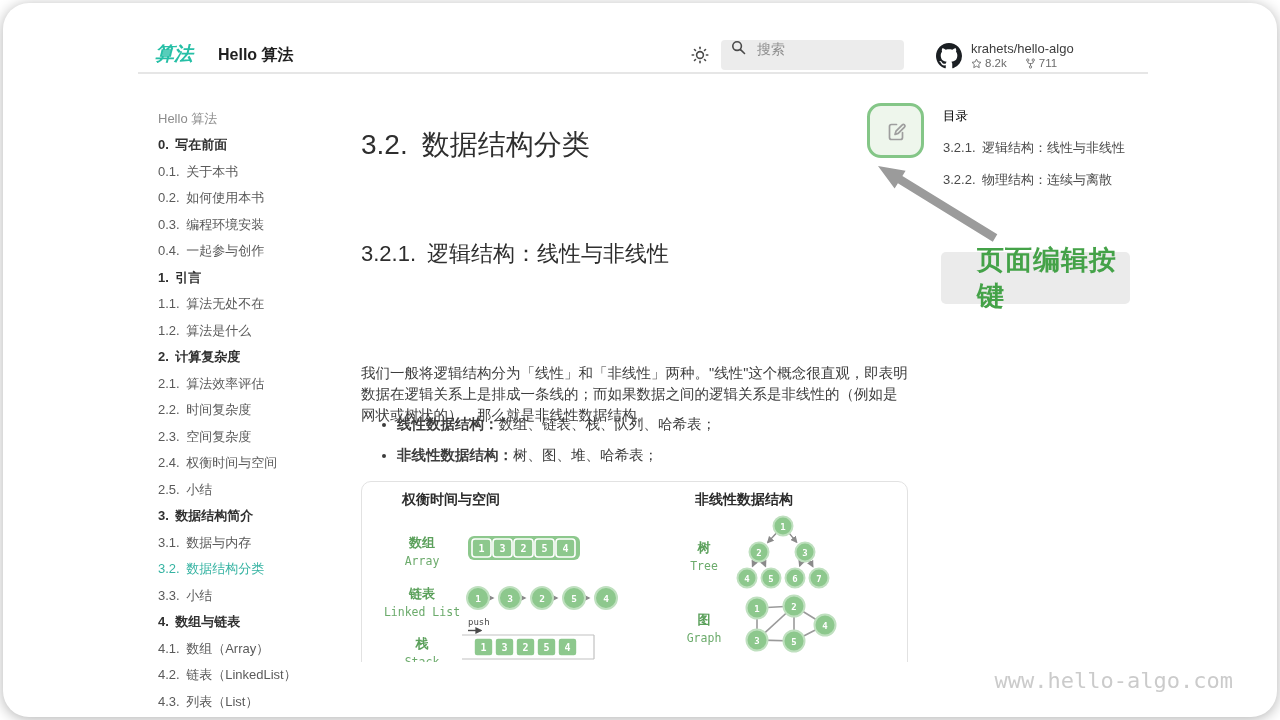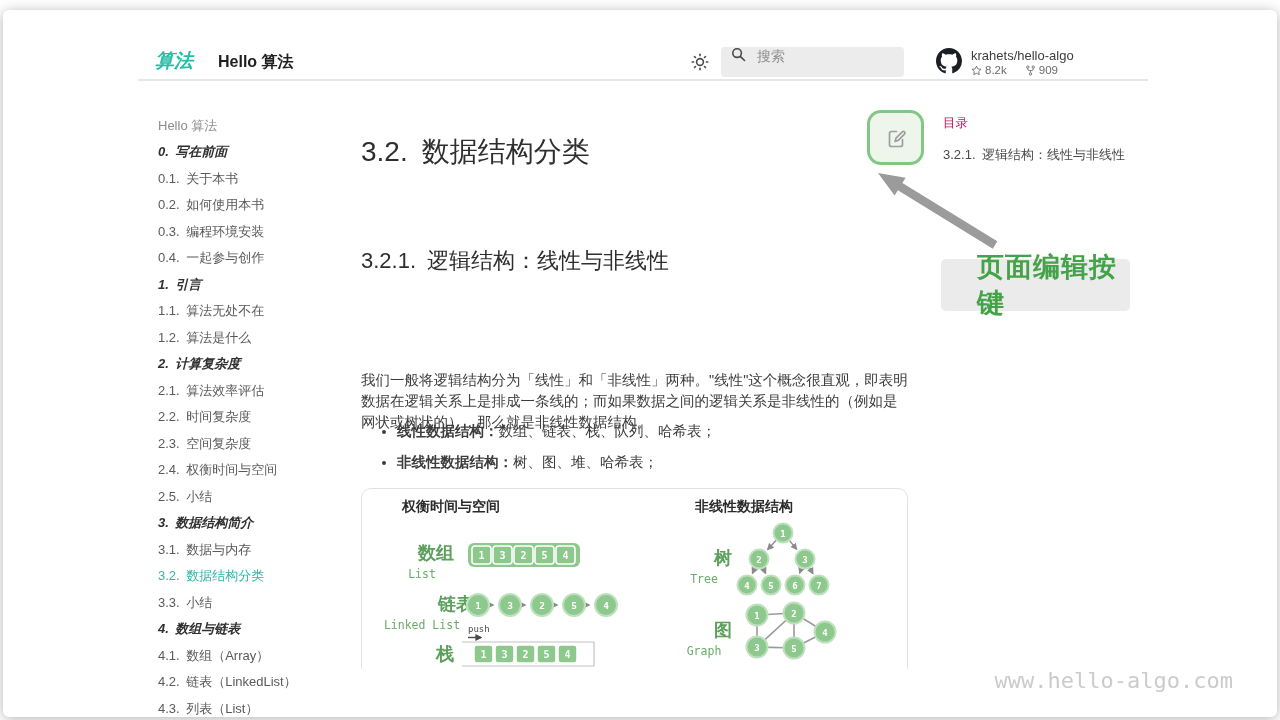--- a/index.html
+++ b/index.html
@@ -1,66 +1,66 @@
 <!DOCTYPE html>
 <html><head>
 <meta charset="utf-8">
 <style>
   * { box-sizing: border-box; }
   body { margin:0; width:1280px; height:720px; background:#ffffff;
          font-family:"Liberation Sans","DejaVu Sans",sans-serif; }
   .stage { position:relative; width:1280px; height:720px; overflow:hidden; background:#fff; }
   .page { position:absolute; left:3px; top:3px; right:3px; bottom:3px; background:#fff;
-          border-radius:6px; box-shadow:0 2px 14px rgba(0,0,0,.30); overflow:hidden;margin-top:7px; }
+          border-radius:26px; box-shadow:0 2px 14px rgba(0,0,0,.30); overflow:hidden; }
 
   
   .logo { position:absolute; left:152px; top:38px; width:48px; height:28px;
           color:#26bfa6; font-weight:800; font-style:italic; font-size:19px; cursor:pointer; }
   .site-title { position:absolute; left:215px; top:42px; font-size:16px; font-weight:bold; color:#1f1f1f; }
   .theme-toggle { position:absolute; left:688px; top:43px; width:18px; height:18px; cursor:pointer; }
   .searchbox { position:absolute; left:718px; top:37px; width:183px; height:30px; background:#ececec;
                border-radius:4px; display:flex; align-items:flex-start; padding:0 10px; }
   .searchbox input { border:none; outline:none; background:transparent; font-size:14px; color:#333;
                      width:130px; margin-left:9px; font-family:inherit; }
   .searchbox input::placeholder { color:#8f8f8f; }
-  .repo { position:absolute; left:933px; top:38px; display:flex; cursor:pointer; }
+  .repo { position:absolute; left:933px; top:38px; display:flex; align-items:center; cursor:pointer; }
   .repo-text { margin-left:9px; }
   .repo-name { font-size:13px; color:#3d3d3d; line-height:15px; }
   .repo-stats { font-size:11.5px; color:#6b6b6b; line-height:14px; display:flex; align-items:center; gap:18px; }
   .stat { display:flex; align-items:center; gap:3px; }
   .header-sep { position:absolute; left:135px; top:69px; width:1010px; height:2px; background:#e6e6e6; }
 
   
   .sidebar { position:absolute; left:155px; top:107px; width:200px; font-size:13px; color:#5a5a5a; }
   .sb-brand { color:#8c8c8c; margin-bottom:8px; }
   .sb-item { margin-bottom:8.5px; cursor:pointer; white-space:nowrap; }
-  .sb-header { font-weight:bold; color:#303030; margin-top:7px;font-style:italic; }
+  .sb-header { font-weight:bold; color:#303030; margin-top:7px; }
   .sb-item.active { color:#35b3a2; }
 
   
   .toc { position:absolute; left:940px; top:105px; width:210px; font-size:13px; color:#4a4a4a; }
-  .toc-title { color:#be185d; font-size:12.5px; margin-bottom:14px; }
+  .toc-title { color:#000000; font-size:12.5px; margin-bottom:14px; }
   .toc-item { margin-bottom:14px; cursor:pointer; white-space:nowrap; }
 
   
   .h1 { position:absolute; left:358px; top:104px; font-size:28px; font-weight:400; color:#2e2e2e; }
   .para { position:absolute; left:358px; width:550px; font-size:14.5px; line-height:21.4px; color:#3c3c3c; }
   .p1 { top:174px; }
   .h2 { position:absolute; left:358px; top:218px; font-size:22px; font-weight:400; color:#2e2e2e; }
   .p2 { top:259px; }
   .p3 { top:345px; }
   .bullets { position:absolute; left:380px; top:412px; margin:0; padding-left:14px; }
   .bullets li { font-size:14.5px; color:#3c3c3c; margin-bottom:12px; }
 
   
   .figure-clip { position:absolute; left:358px; top:478px; width:549px; height:181px; overflow:hidden; }
   .figure-card { position:relative; width:547px; height:330px; border:1px solid #e2e2e2; border-radius:10px; background:#fff; }
   .fig-title { position:absolute; font-size:14px; font-weight:bold; color:#2b2b2b; }
   .fig-label { position:absolute; text-align:center; color:#5ba05b; }
-  .fig-label .cjk { font-size:18px; font-weight:bold;text-align:right; }
+  .fig-label .cjk { font-size:13px; font-weight:bold; }
   .fig-label .en { font-size:11.5px; font-family:"DejaVu Sans Mono","Liberation Mono",monospace; margin-top:2px; color:#6cab6c; }
   .fig-svg { position:absolute; left:0; top:0; }
   .svgtxt { font-family:"DejaVu Sans Mono","Liberation Mono",monospace; font-weight:bold; fill:#fff; }
 
   
   .highlight-box { position:absolute; left:864px; top:100px; width:57px; height:55px;
                    border:3px solid #84c687; border-radius:14px; background:#eef6ec;
                    display:flex; align-items:center; justify-content:center; }
   .edit-btn { border:none; background:transparent; padding:0; cursor:pointer; width:24px; height:24px; }
   .anno-arrow { position:absolute; left:860px; top:150px; }
@@ -121,21 +121,21 @@
           </span>
           <span class="stat">
             <svg width="11" height="11" viewBox="0 0 16 16">
               <g fill="none" stroke="#6b6b6b" stroke-width="1.3">
                 <circle cx="4" cy="3" r="1.7"></circle>
                   <circle cx="12" cy="3" r="1.7"></circle>
                   <circle cx="8" cy="13" r="1.7"></circle>
                 <path d="M4 4.7v1.1a2.2 2.2 0 0 0 2.2 2.2h3.6A2.2 2.2 0 0 0 12 5.8V4.7M8 8v3.3"></path>
               </g>
             </svg>
-            <span>909</span>
+            <span>711</span>
           </span>
         </div>
       </div>
     </div>
 
     <div class="header-sep"></div>
 
     <nav class="sidebar">
       <div class="sb-brand">Hello 算法</div>
       <div id="sidebar-list">
@@ -161,39 +161,40 @@
           <div class="sb-item">4.1. 数组（Array）</div>
           <div class="sb-item">4.2. 链表（LinkedList）</div>
           <div class="sb-item">4.3. 列表（List）</div>
         </div>
     </nav>
 
     <nav class="toc">
       <div class="toc-title">目录</div>
       <div id="toc-list">
           <div class="toc-item">3.2.1. 逻辑结构：线性与非线性</div>
+          <div class="toc-item">3.2.2. 物理结构：连续与离散</div>
         </div>
     </nav>
 
     <h1 class="h1">3.2. 数据结构分类</h1>
     <h2 class="h2">3.2.1. 逻辑结构：线性与非线性</h2>
     <p class="para p3">我们一般将逻辑结构分为「线性」和「非线性」两种。"线性"这个概念很直观，即表明数据在逻辑关系上是排成一条线的；而如果数据之间的逻辑关系是非线性的（例如是网状或树状的），那么就是非线性数据结构。</p>
     <ul class="bullets" id="bullet-list">
         <li><b>线性数据结构：</b><span>数组、链表、栈、队列、哈希表；</span></li>
         <li><b>非线性数据结构：</b><span>树、图、堆、哈希表；</span></li>
       </ul>
 
     <div class="figure-clip">
       <div class="figure-card">
         <div class="fig-title" style="left:40px; top:9px;">权衡时间与空间</div>
         <div class="fig-title" style="left:333px; top:9px;">非线性数据结构</div>
 
         <div class="fig-label" style="left:28px; top:52px; width:64px;">
           <div class="cjk">数组</div>
-          <div class="en">List</div>
+          <div class="en">Array</div>
         </div>
         <div class="fig-label" style="left:8px; top:103px; width:104px;">
           <div class="cjk">链表</div>
           <div class="en">Linked List</div>
         </div>
         <div class="fig-label" style="left:28px; top:153px; width:64px;">
           <div class="cjk">栈</div>
           <div class="en">Stack</div>
         </div>
         <div class="fig-label" style="left:314px; top:57px; width:56px;">

